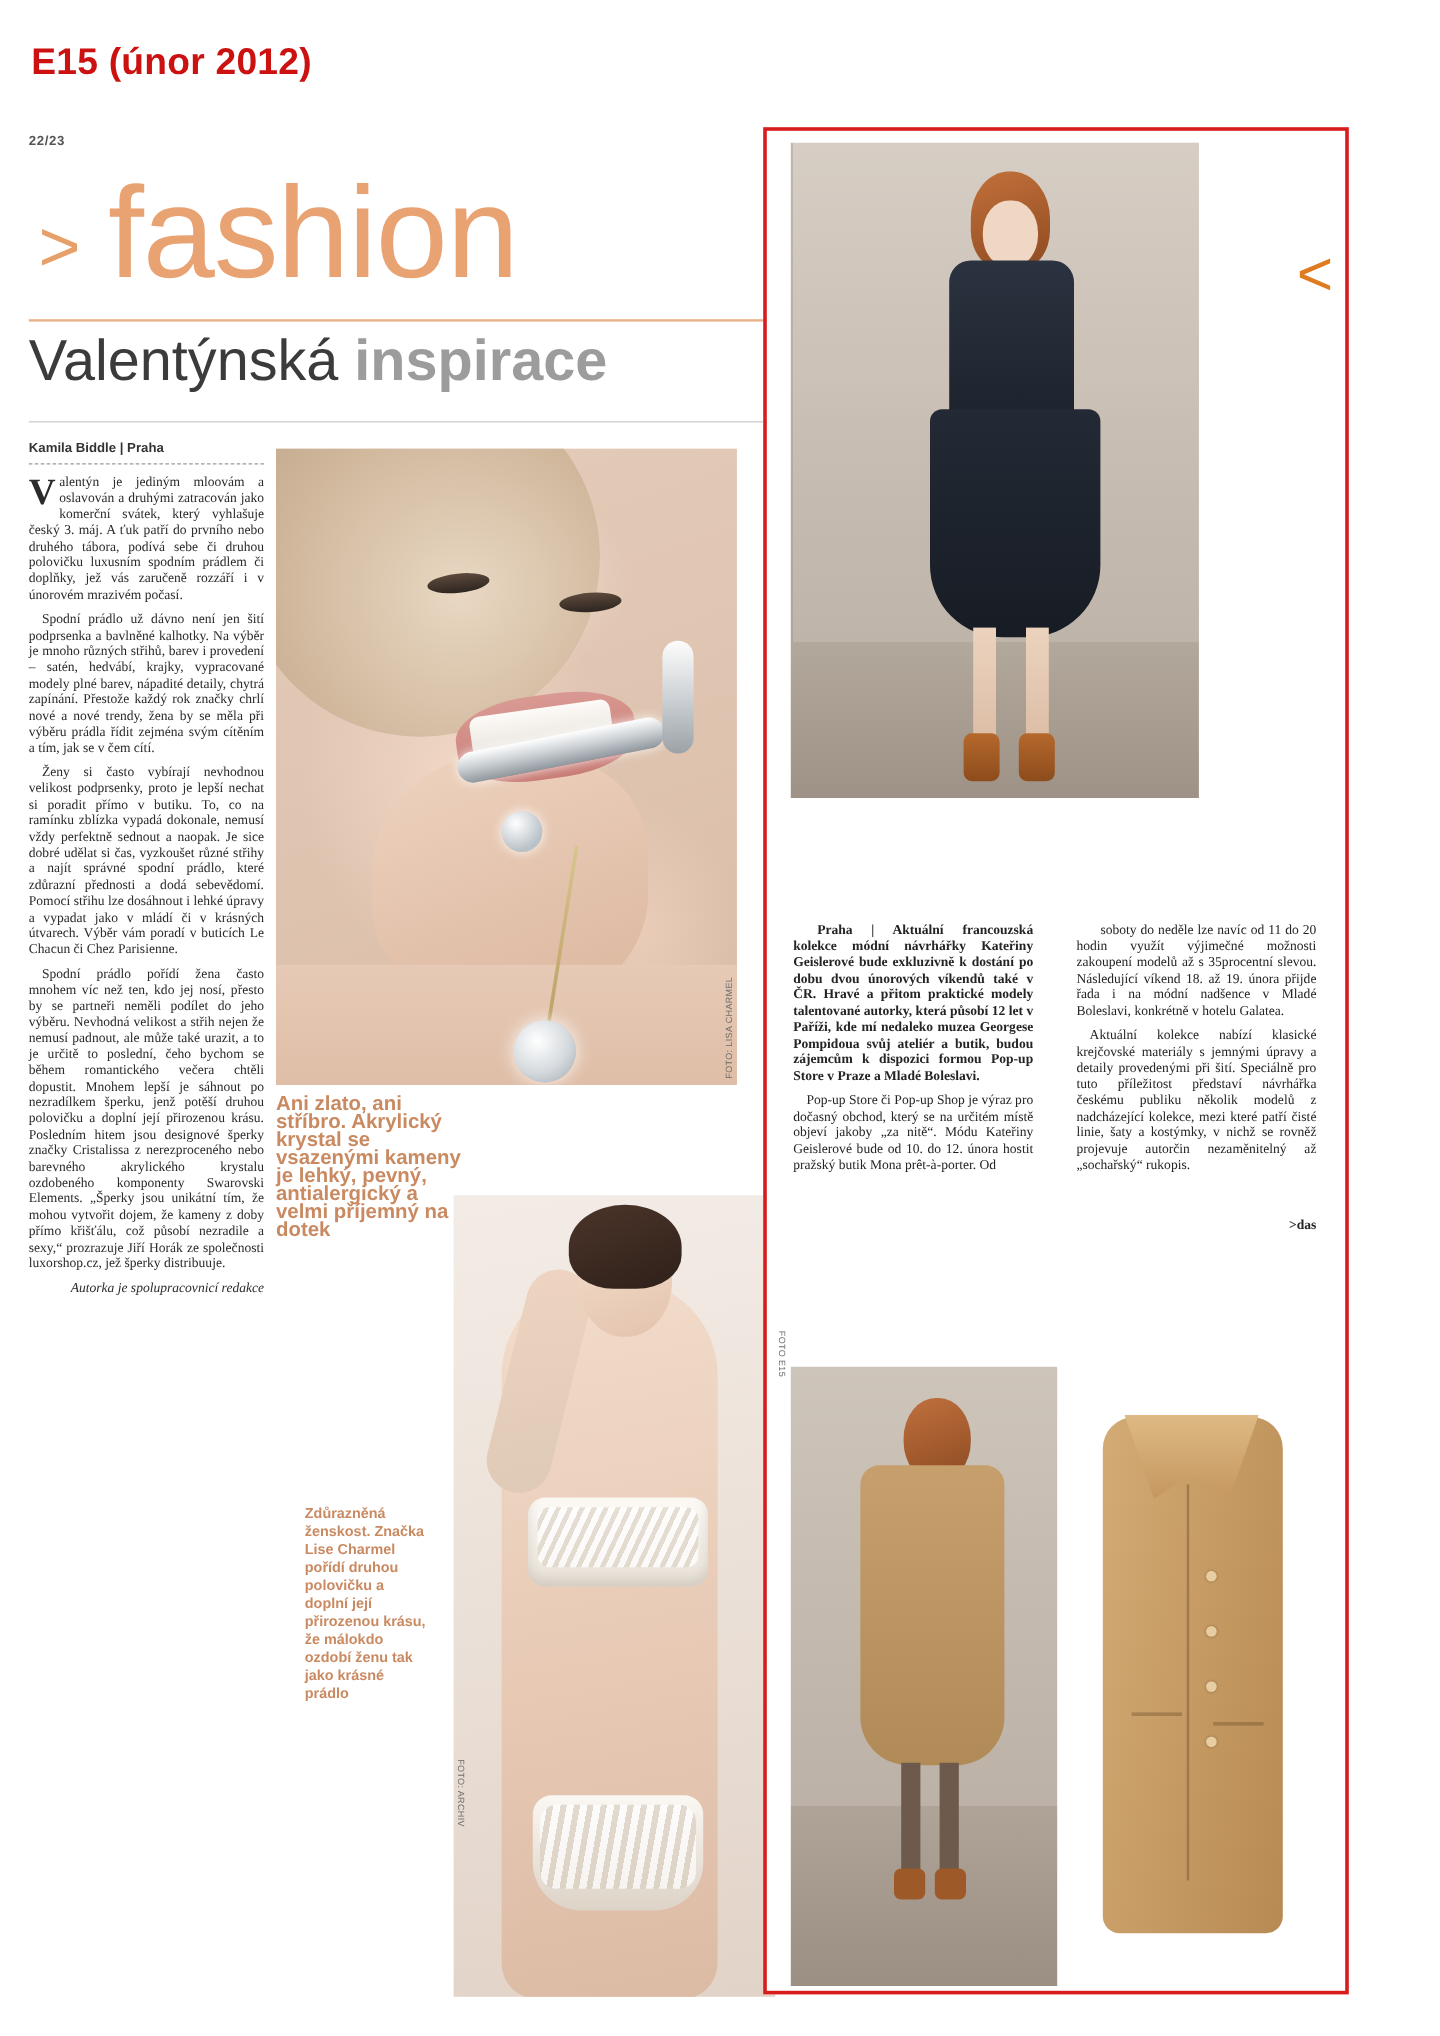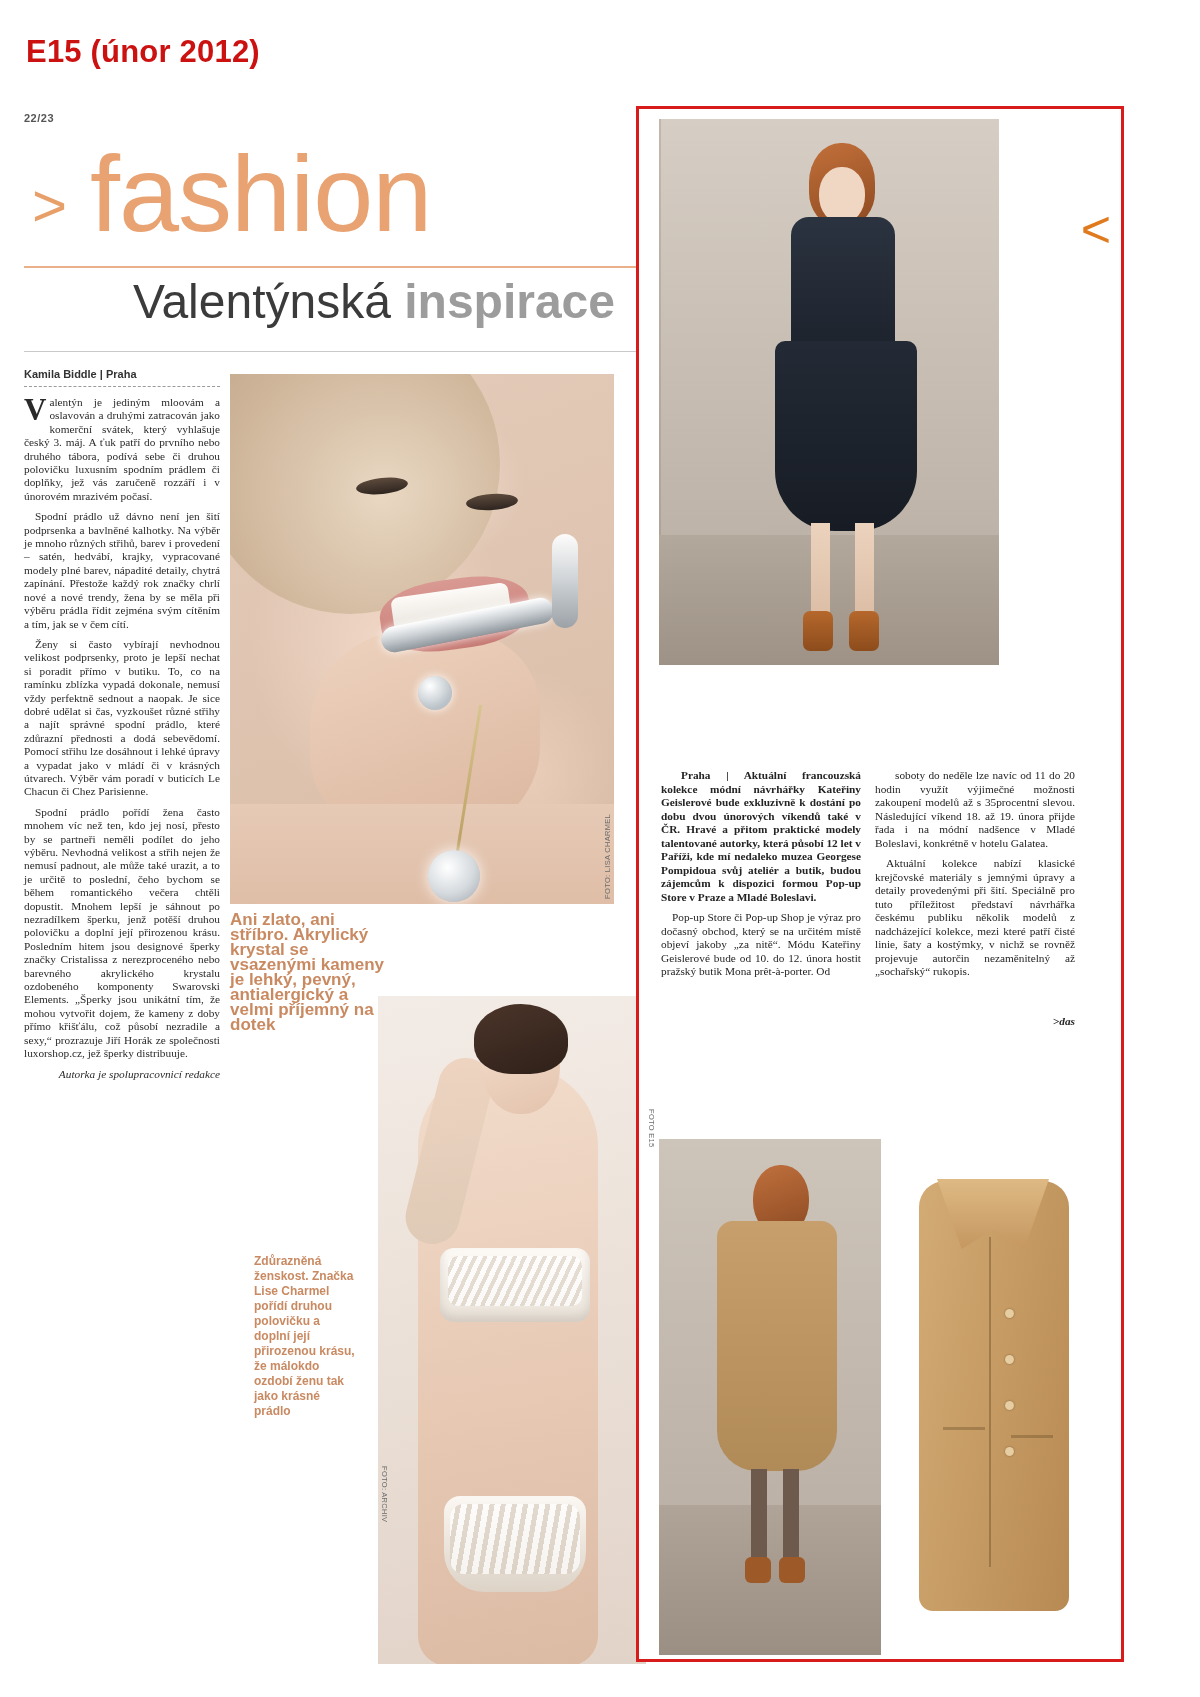--- a/index.html
+++ b/index.html
@@ -30,21 +30,21 @@
     position:absolute;left:72px;top:-6px;
     font-family:"Liberation Sans",sans-serif;font-weight:400;
     font-size:108px;color:#e9a271;letter-spacing:-1px;line-height:1.25;
   }
   .rule-top{position:absolute;left:6px;top:170px;width:630px;height:2px;background:#e9b08a;}
   .rule-under-head{position:absolute;left:6px;top:255px;width:790px;height:1px;background:#c9c9c9;}
 
   .headline{
     position:absolute;left:6px;top:180px;width:700px;
     font-family:"Liberation Sans",sans-serif;font-size:48px;line-height:1.08;
-    color:#3b3b3b;font-weight:400;text-align:center;
+    color:#3b3b3b;font-weight:400;
   }
   .headline b{font-weight:700;color:#9c9c9c;}
 
   .byline{
     position:absolute;left:6px;top:272px;
     font-family:"Liberation Sans",sans-serif;font-size:11px;font-weight:700;color:#333;
   }
   .byline-rule{position:absolute;left:6px;top:290px;width:196px;border-top:1px dashed #9a9a9a;}
 
   
@@ -241,25 +241,25 @@
     position:absolute;left:20px;top:568px;width:448px;
     font-family:"Liberation Sans",sans-serif;font-size:31px;line-height:1.16;
     color:#232323;font-weight:400;
   }
 
   .art-col{
     position:absolute;top:660px;width:200px;height:365px;
     font-size:11.3px;line-height:13.5px;text-align:justify;color:#242424;
   }
   .art-col.c1{left:22px;}
-  .art-col.c2{left:236px;}
+  .art-col.c2{left:258px;}
   .art-col p{margin:0 0 7px 0;text-indent:11px;}
   .art-col p.first{text-indent:20px;}
   .art-col .lead{font-weight:700;}
-  .art-col .end{text-align:right;font-style:italic;font-weight:700;margin-top:36px;}
+  .art-col .end{text-align:right;font-weight:700;margin-top:36px;}
 
   .credit-v3{
     position:absolute;left:8px;top:1000px;
     font-family:"Liberation Sans",sans-serif;font-size:7.5px;color:#6b6b6b;
     writing-mode:vertical-rl;letter-spacing:.3px;
   }
 
   .photo-d{
     position:absolute;left:20px;top:1030px;width:222px;height:516px;overflow:hidden;
     background:linear-gradient(180deg,#cdc4ba,#b5aa9f);

